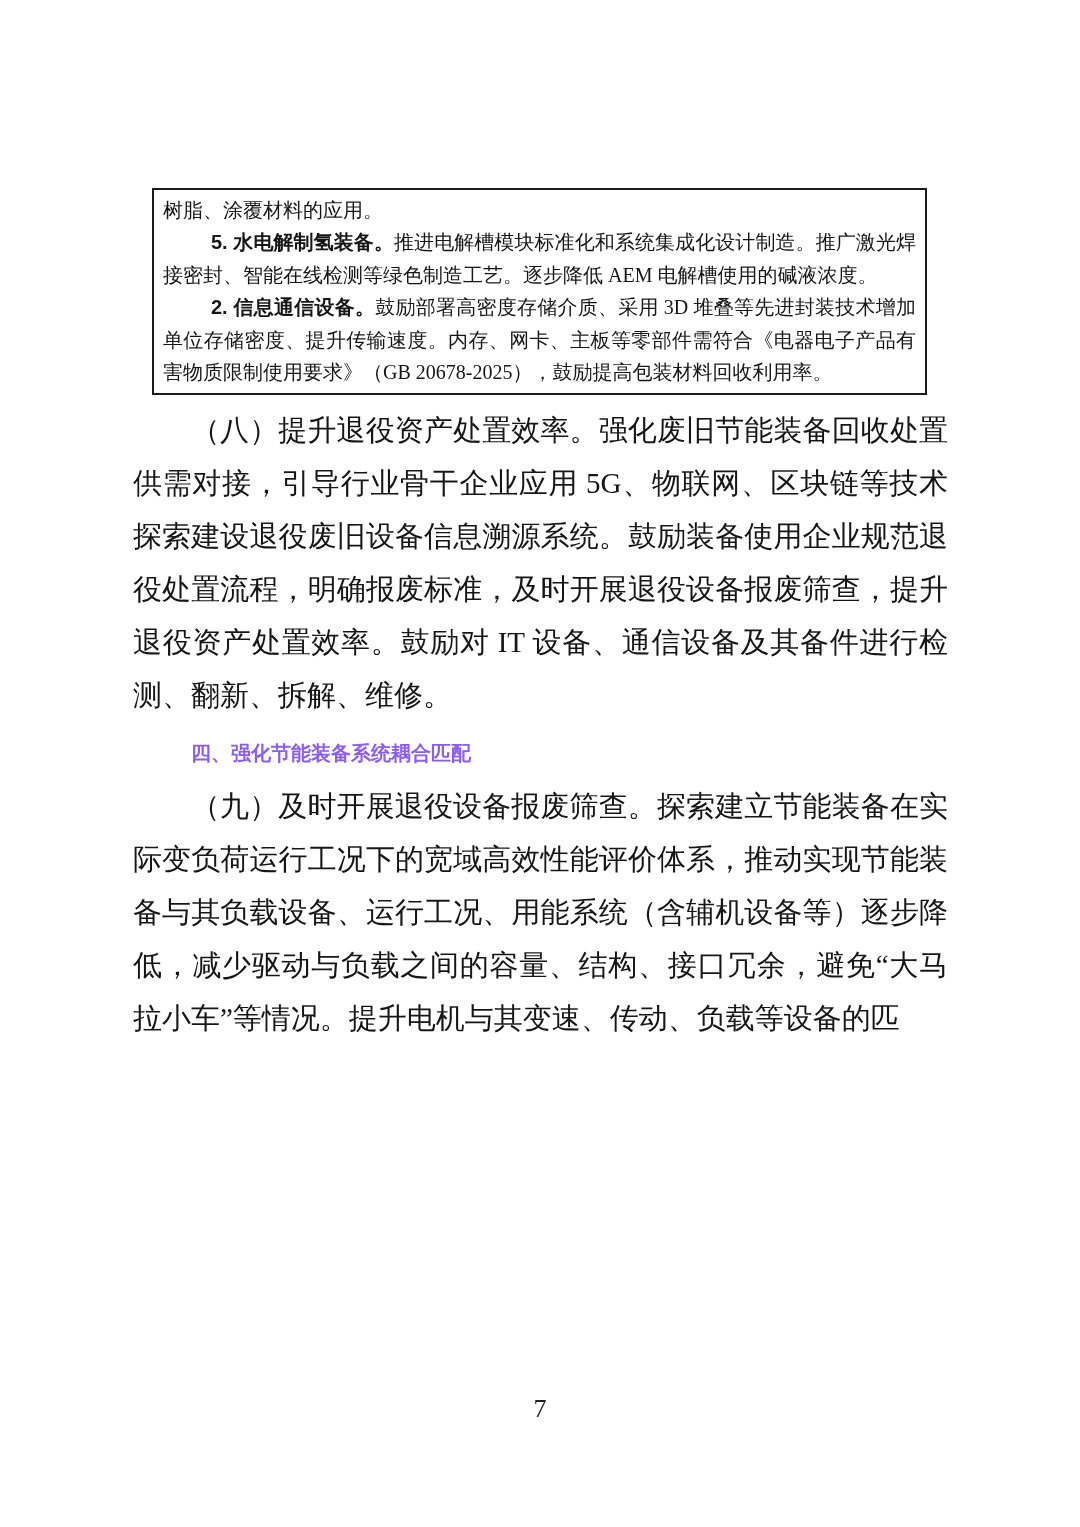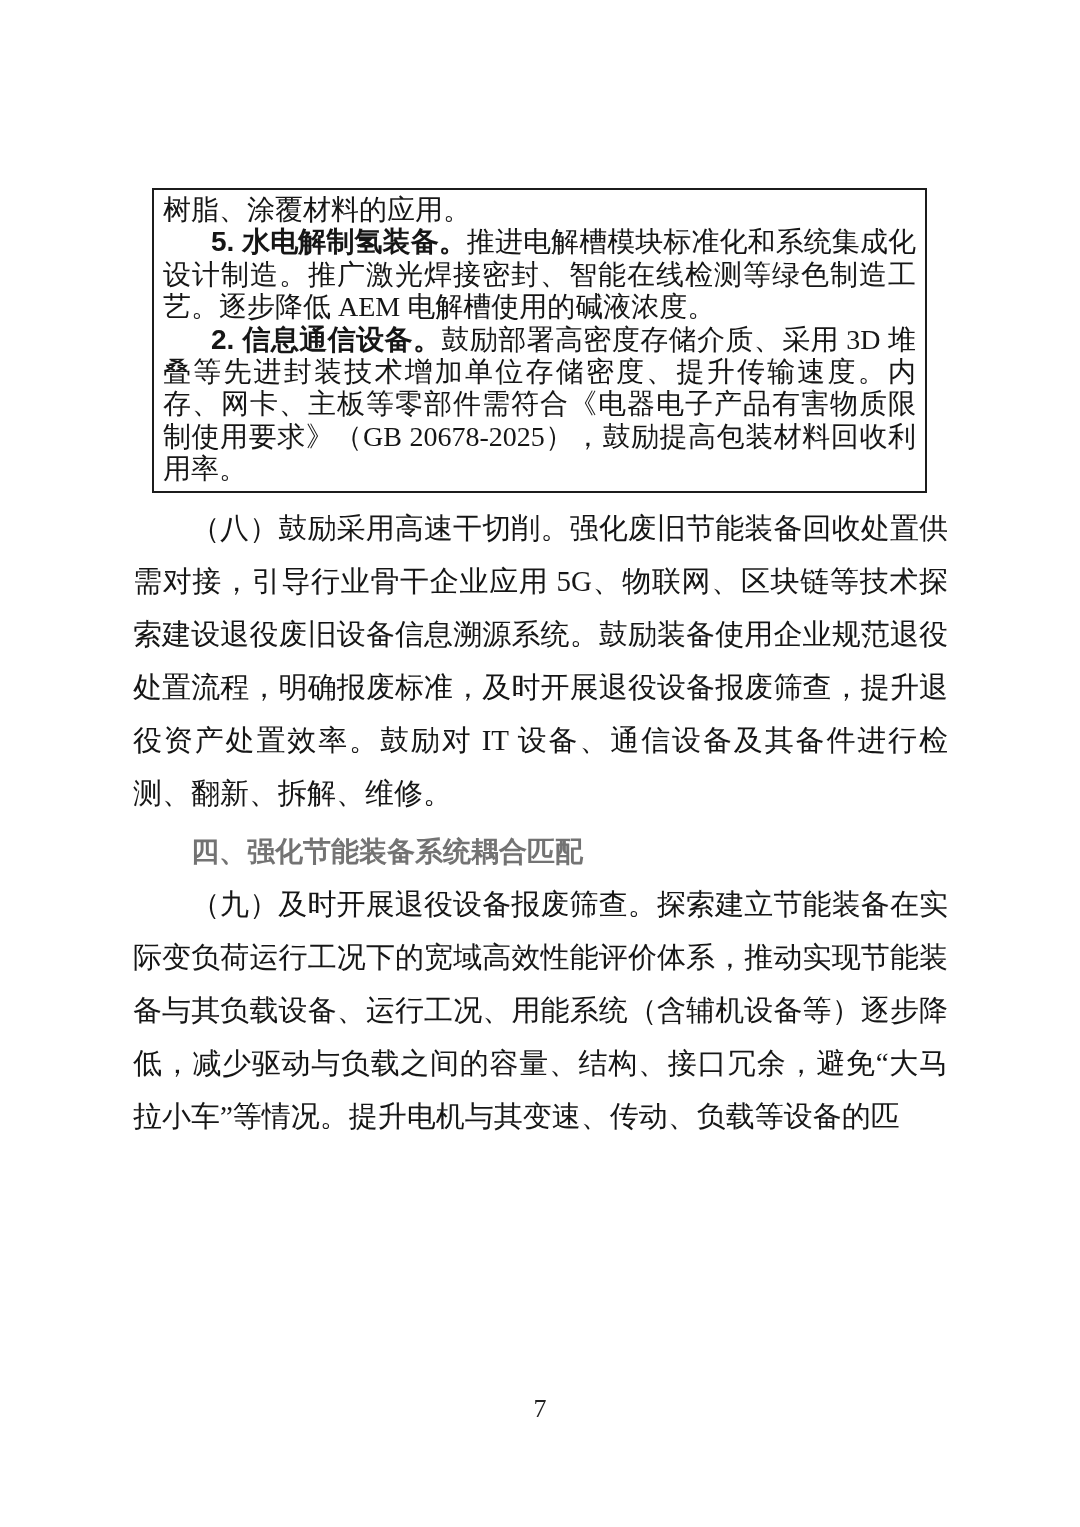--- a/index.html
+++ b/index.html
@@ -17,48 +17,48 @@
     left: 133px;
     top: 0;
     width: 815px;
   }
   
   .rulebox {
     box-sizing: border-box;
     margin: 188px 21px 0 19px;
     border: 2px solid #1c1c1c;
     padding: 4px 9px 5px 9px;
-    font-size: 28px;
+    font-size: 20px;
     line-height: 32.4px;
     text-align: justify;
     text-justify: inter-character;
   }
   .rulebox p { margin: 0; }
   .rulebox p.ind { text-indent: 48px; }
   .lead-bold {
     font-weight: bold;
     font-family: "Liberation Sans", sans-serif;
   }
   .mainp {
     font-size: 29px;
     line-height: 53px;
     text-align: justify;
     text-justify: inter-character;
     text-indent: 58px;
     margin: 0;
   }
   .mainp.first { margin-top: 9px; }
   .heading {
-    font-size: 28px;
+    font-size: 20px;
     line-height: 53px;
     font-weight: bold;
     font-family: Liberation Sans, sans-serif;
     text-indent: 58px;
     margin: 5px 0 0 0;
-    color: #737373;
+    color: #8b5cf6;
   }
   .pagenum {
     position: absolute;
     left: 0;
     top: 1394px;
     width: 100%;
     text-align: center;
     font-size: 26px;
     color: #222222;
   }
@@ -67,21 +67,21 @@
 <body>
 
 <div class="content">
 
   <div class="rulebox">
     <p><span>树脂、涂覆材料的应用。</span></p>
     <p class="ind"><span class="lead-bold">5. 水电解制氢装备。</span><span>推进电解槽模块标准化和系统集成化设计制造。推广激光焊接密封、智能在线检测等绿色制造工艺。逐步降低 AEM 电解槽使用的碱液浓度。</span></p>
     <p class="ind"><span class="lead-bold">2. 信息通信设备。</span><span>鼓励部署高密度存储介质、采用 3D 堆叠等先进封装技术增加单位存储密度、提升传输速度。内存、网卡、主板等零部件需符合《电器电子产品有害物质限制使用要求》（GB 20678-2025），鼓励提高包装材料回收利用率。</span></p>
   </div>
 
-  <p class="mainp first"><span>（八）鼓励采用高速干切削。</span><span>强化废旧节能装备回收处置供需对接，引导行业骨干企业应用 5G、物联网、区块链等技术探索建设退役废旧设备信息溯源系统。鼓励装备使用企业规范退役处置流程，明确报废标准，及时开展退役设备报废筛查，提升退役资产处置效率。鼓励对 IT 设备、通信设备及其备件进行检测、翻新、拆解、维修。</span></p>
+  <p class="mainp first"><span>（八）提升退役资产处置效率。</span><span>强化废旧节能装备回收处置供需对接，引导行业骨干企业应用 5G、物联网、区块链等技术探索建设退役废旧设备信息溯源系统。鼓励装备使用企业规范退役处置流程，明确报废标准，及时开展退役设备报废筛查，提升退役资产处置效率。鼓励对 IT 设备、通信设备及其备件进行检测、翻新、拆解、维修。</span></p>
 
   <h2 class="heading">四、强化节能装备系统耦合匹配</h2>
 
   <p class="mainp"><span>（九）及时开展退役设备报废筛查。</span><span>探索建立节能装备在实际变负荷运行工况下的宽域高效性能评价体系，推动实现节能装备与其负载设备、运行工况、用能系统（含辅机设备等）逐步降低，减少驱动与负载之间的容量、结构、接口冗余，避免“大马拉小车”等情况。提升电机与其变速、传动、负载等设备的匹</span></p>
 
 </div>
 
 <div class="pagenum">7</div>
 
 </body></html>

